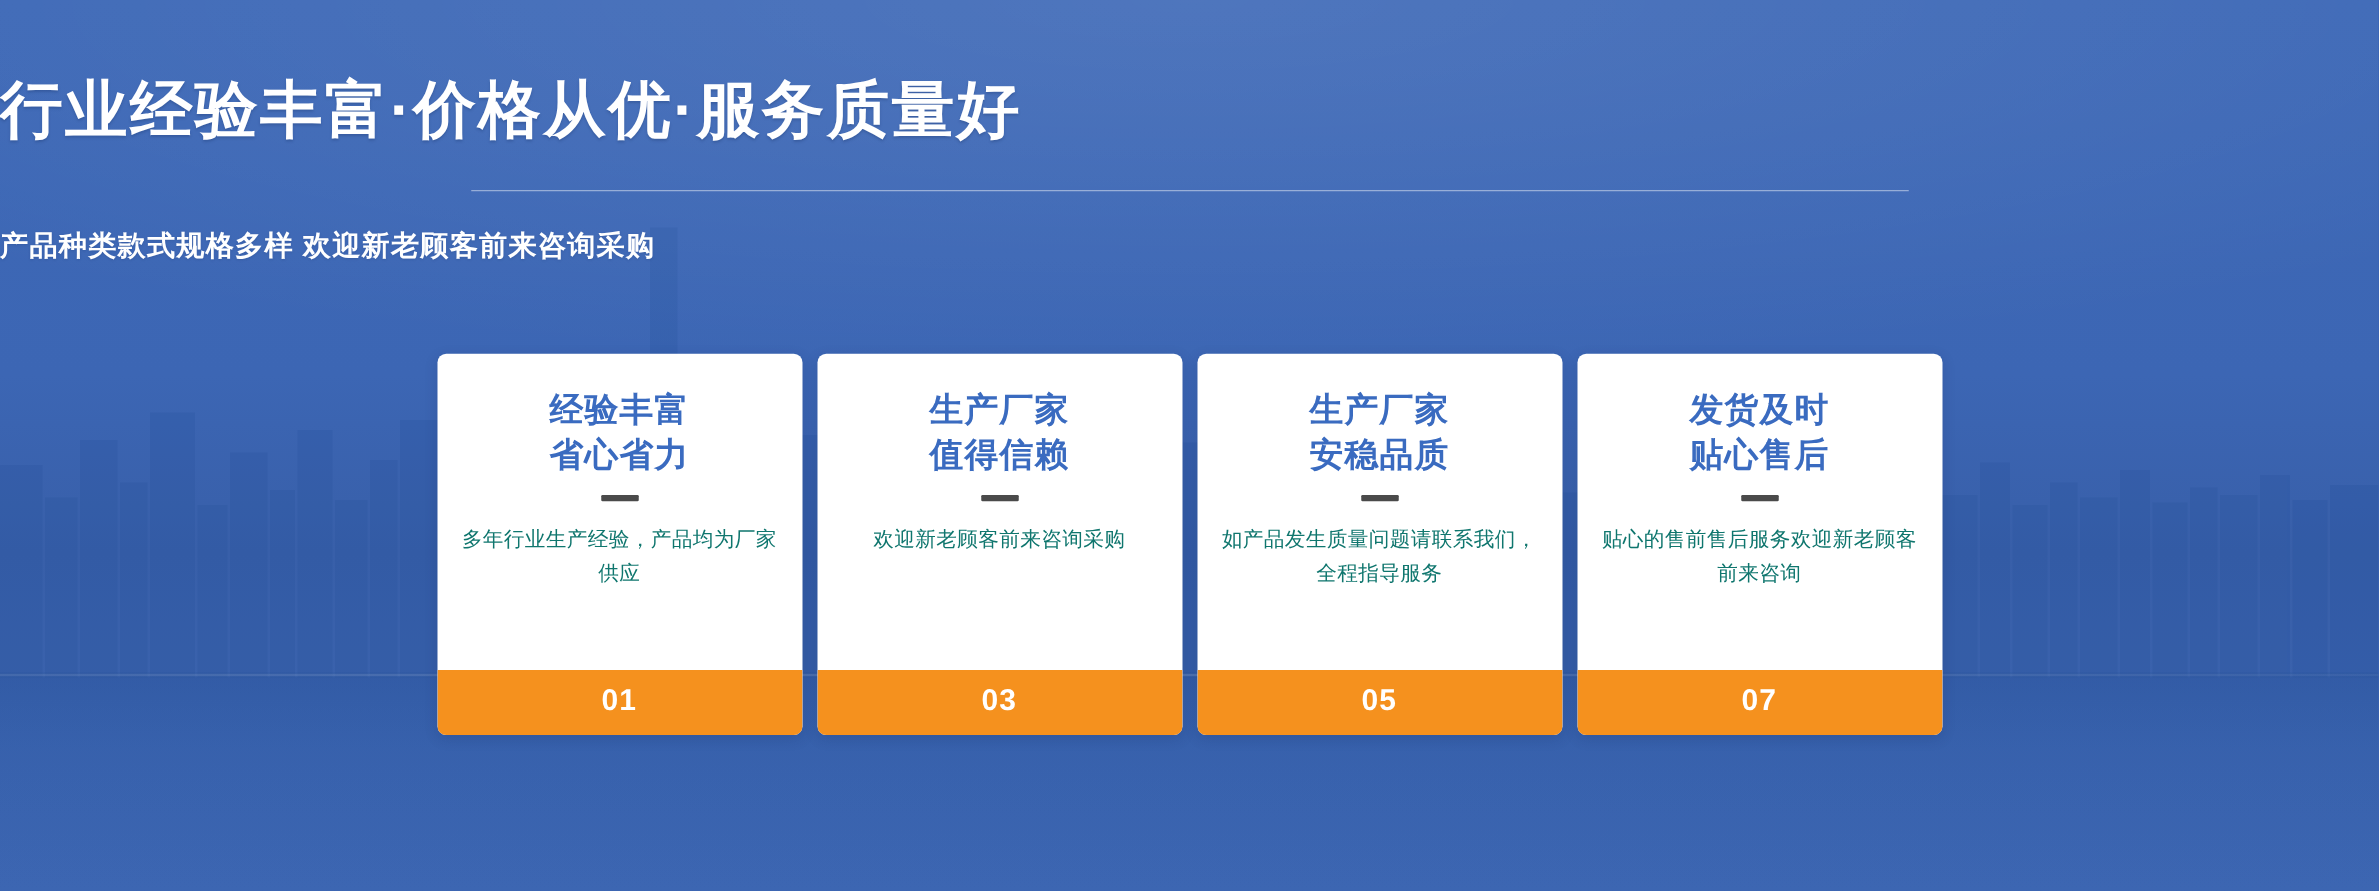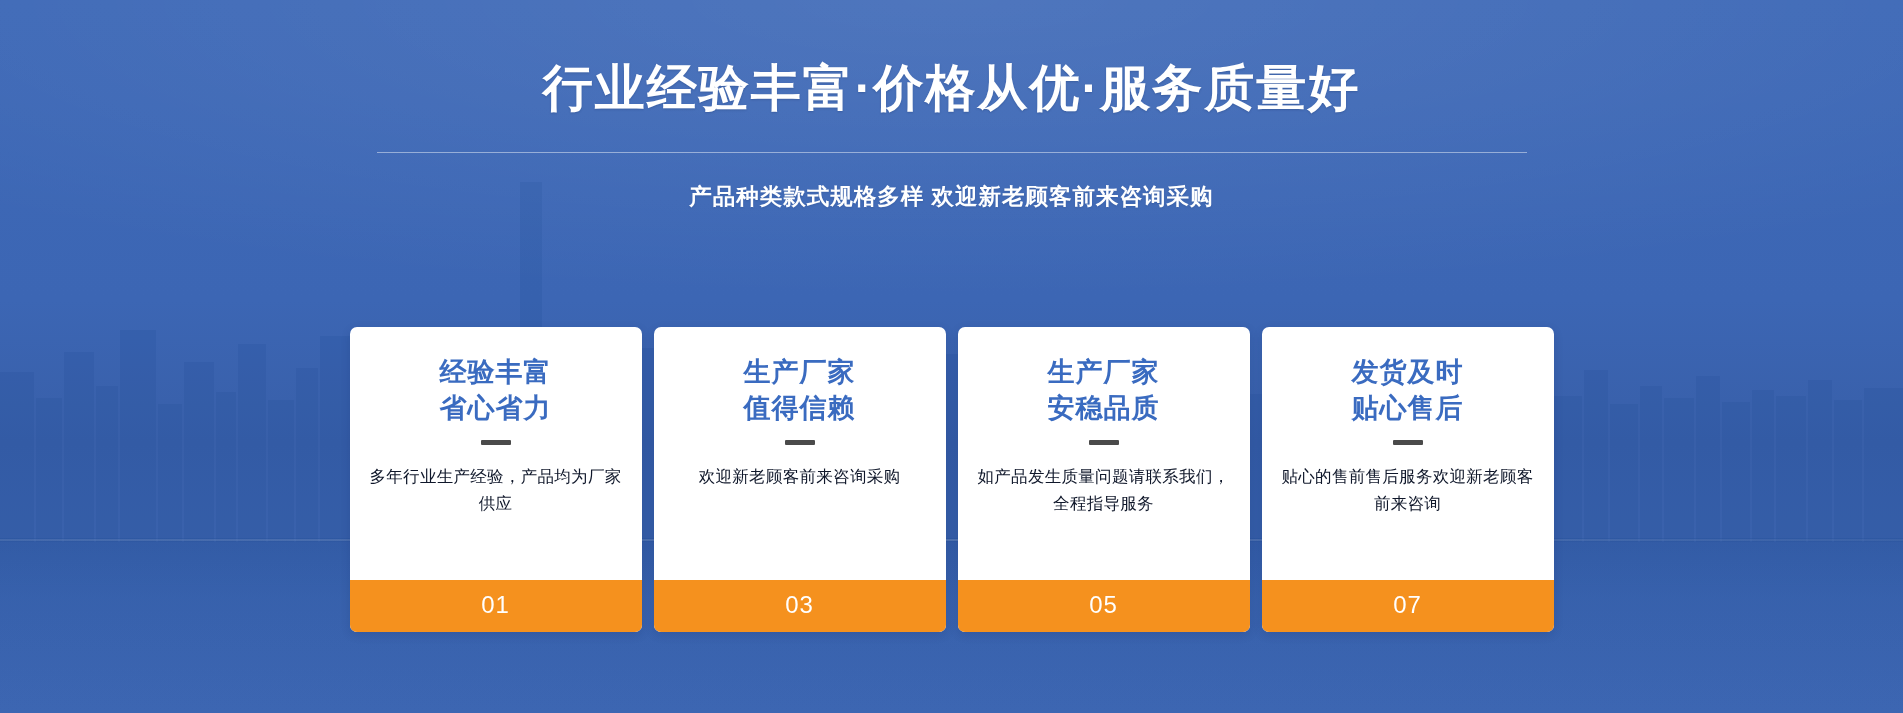--- a/index.html
+++ b/index.html
@@ -25,62 +25,62 @@
     position:absolute;left:0;right:0;bottom:0;height:175px;
     background:linear-gradient(180deg, rgba(33,77,150,.30) 0%, rgba(40,88,163,.18) 35%, rgba(52,102,180,.05) 100%);
     pointer-events:none;
   }
   .waterline{
     position:absolute;left:0;right:0;bottom:172px;height:2px;
     background:linear-gradient(90deg, rgba(255,255,255,.10), rgba(255,255,255,.16), rgba(255,255,255,.06));
     pointer-events:none;
   }
 
-  .header{position:absolute;left:0;right:0;top:58px;text-align:center;}
+  .header{position:absolute;left:0;right:0;top:58px;}
   .title{
     color:#ffffff;font-size:50px;font-weight:bold;letter-spacing:2px;
     line-height:1.22;margin:0;white-space:nowrap;
     text-shadow:0 1px 2px rgba(20,44,92,.25);
   }
   .divider-wrap{position:relative;width:1903px;height:28px;margin-top:20px;}
   .divider{
     position:absolute;left:50%;transform:translateX(-50%);top:13px;
     width:1150px;height:1px;background:rgba(255,255,255,.45);
   }
   .subtitle{
     color:#ffffff;font-size:22.5px;font-weight:bold;letter-spacing:1px;
     margin-top:14px;white-space:nowrap;
     text-shadow:0 1px 2px rgba(20,44,92,.18);
   }
 
   .cards{
     position:absolute;top:283px;left:50%;transform:translateX(-50%);
-    display:flex;gap:12px;margin-top:44px;
+    display:flex;gap:12px;
   }
   .card{
     width:292px;background:#ffffff;border-radius:7px;overflow:hidden;
     box-shadow:0 3px 10px rgba(16,40,86,.16);
     display:flex;flex-direction:column;
   }
   .card-body{
     padding:28px 18px 20px;
     flex:1 1 auto;display:flex;flex-direction:column;align-items:center;
     min-height:205px;
   }
   .card-title{
     color:#3a6bc0;font-size:27px;font-weight:bold;line-height:1.32;
     text-align:center;letter-spacing:1px;white-space:pre-line;
   }
   .dash{width:30px;height:5px;background:#4a4a4a;border-radius:1px;margin:14px 0 18px;}
   .card-desc{
-    color:#0f172a;font-size:16.5px;line-height:1.62;text-align:center;
+    color:#0f766e;font-size:16.5px;line-height:1.62;text-align:center;
     letter-spacing:.3px;
   }
   .card-num{
-    background:#f5911e;color:#ffffff;font-size:24px;font-weight:normal;
+    background:#f5911e;color:#ffffff;font-size:24px;font-weight:bold;
     text-align:center;padding:11px 0 13px;letter-spacing:1px;
   }
 </style>
 </head>
 <body>
 
 <div class="stage">
 
   <svg class="skyline" viewBox="0 0 1903 713" preserveAspectRatio="none">
     <g fill="#1d4a94">

